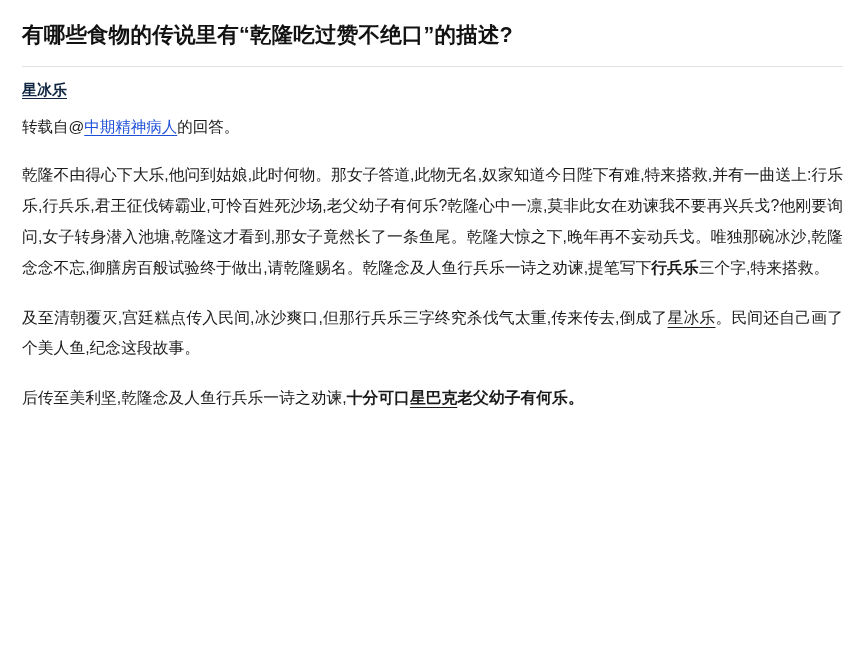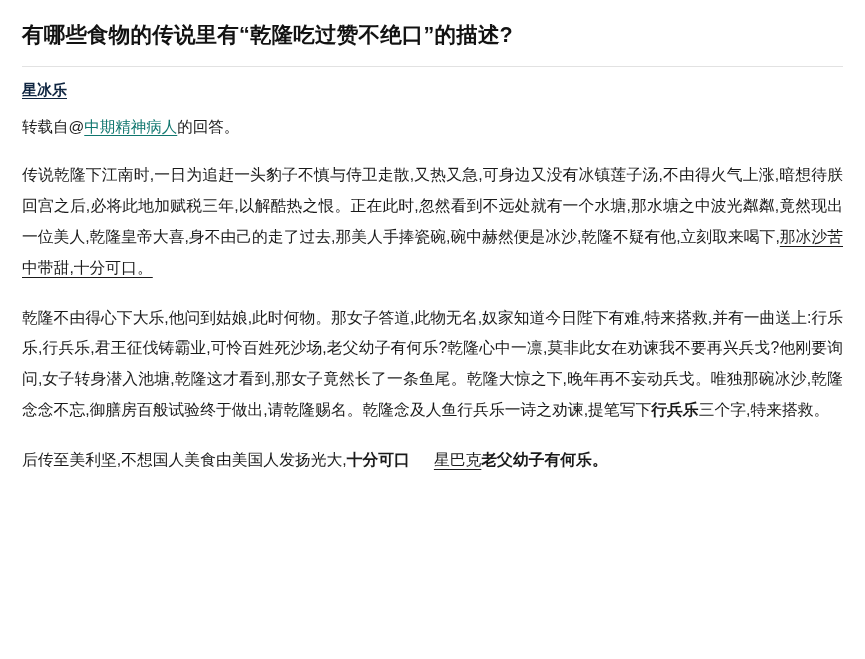--- a/index.html
+++ b/index.html
@@ -43,63 +43,62 @@
     text-underline-offset: 3px;
     cursor: pointer;
   }
   .repost-line {
     font-size: 15.5px;
     line-height: 1.7;
     color: #1a1a1a;
     margin: 0 0 20px 0;
   }
   .repost-link {
-    color: #0f766e;
+    color: #1d4ed8;
     text-decoration: underline;
     text-underline-offset: 3px;
     cursor: pointer;
   }
   p.body-para {
     font-size: 15.8px;
     line-height: 1.95;
     color: #1a1a1a;
     margin: 0 0 19px 0;
     text-align: justify;
     text-justify: inter-ideograph;
   }
   .u {
     text-decoration: underline;
     text-underline-offset: 4px;
   }
   .b {
     font-weight: bold;
   }
   .bu {
-    font-weight: normal;
+    font-weight: bold;
     text-decoration: underline;
     text-underline-offset: 4px;
-    margin-left: 24px;
   }
 </style>
 </head>
 <body>
 
 <div class="page">
 
   <h1 class="question-title">有哪些食物的传说里有“乾隆吃过赞不绝口”的描述?</h1>
 
   <hr class="divider">
 
   <div class="author-line">
     <span class="author-link">星冰乐</span>
   </div>
 
   <div class="repost-line">
     <span>转载自@</span><span class="repost-link">中期精神病人</span><span>的回答。</span>
   </div>
 
   <div id="answer-body">
-      <p class="body-para"><span>传说乾隆下江南时,一日为追赶一头豹子不慎与侍卫走散,又热又急,可身边又没有冰镇莲子汤,不由得火气上涨,暗想待朕回宫之后,必将此地加赋税三年,以解酷热之恨。正在此时,忽然看到不远处就有一个水塘,那水塘之中波光粼粼,竟然现出一位美人,乾隆皇帝大喜,身不由己的走了过去,那美人手捧瓷碗,碗中赫然便是冰沙,乾隆不疑有他,立刻取来喝下,</span><span class="u">那冰沙苦中带甜,十分可口。</span></p>
       <p class="body-para"><span>乾隆不由得心下大乐,他问到姑娘,此时何物。那女子答道,此物无名,奴家知道今日陛下有难,特来搭救,并有一曲送上:行乐乐,行兵乐,君王征伐铸霸业,可怜百姓死沙场,老父幼子有何乐?乾隆心中一凛,莫非此女在劝谏我不要再兴兵戈?他刚要询问,女子转身潜入池塘,乾隆这才看到,那女子竟然长了一条鱼尾。乾隆大惊之下,晚年再不妄动兵戈。唯独那碗冰沙,乾隆念念不忘,御膳房百般试验终于做出,请乾隆赐名。乾隆念及人鱼行兵乐一诗之劝谏,提笔写下</span><span class="b">行兵乐</span><span>三个字,特来搭救。</span></p>
-      <p class="body-para"><span>后传至美利坚,不想国人美食由美国人发扬光大,</span><span class="b">十分可口</span><span class="bu">星巴克</span><span class="b">老父幼子有何乐。</span></p>
+      <p class="body-para"><span>及至清朝覆灭,宫廷糕点传入民间,冰沙爽口,但那行兵乐三字终究杀伐气太重,传来传去,倒成了</span><span class="u">星冰乐</span><span>。民间还自己画了个美人鱼,纪念这段故事。</span></p>
+      <p class="body-para"><span>后传至美利坚,乾隆念及人鱼行兵乐一诗之劝谏,</span><span class="b">十分可口</span><span class="bu">星巴克</span><span class="b">老父幼子有何乐。</span></p>
     </div>
 
 </div>
 
 </body></html>

